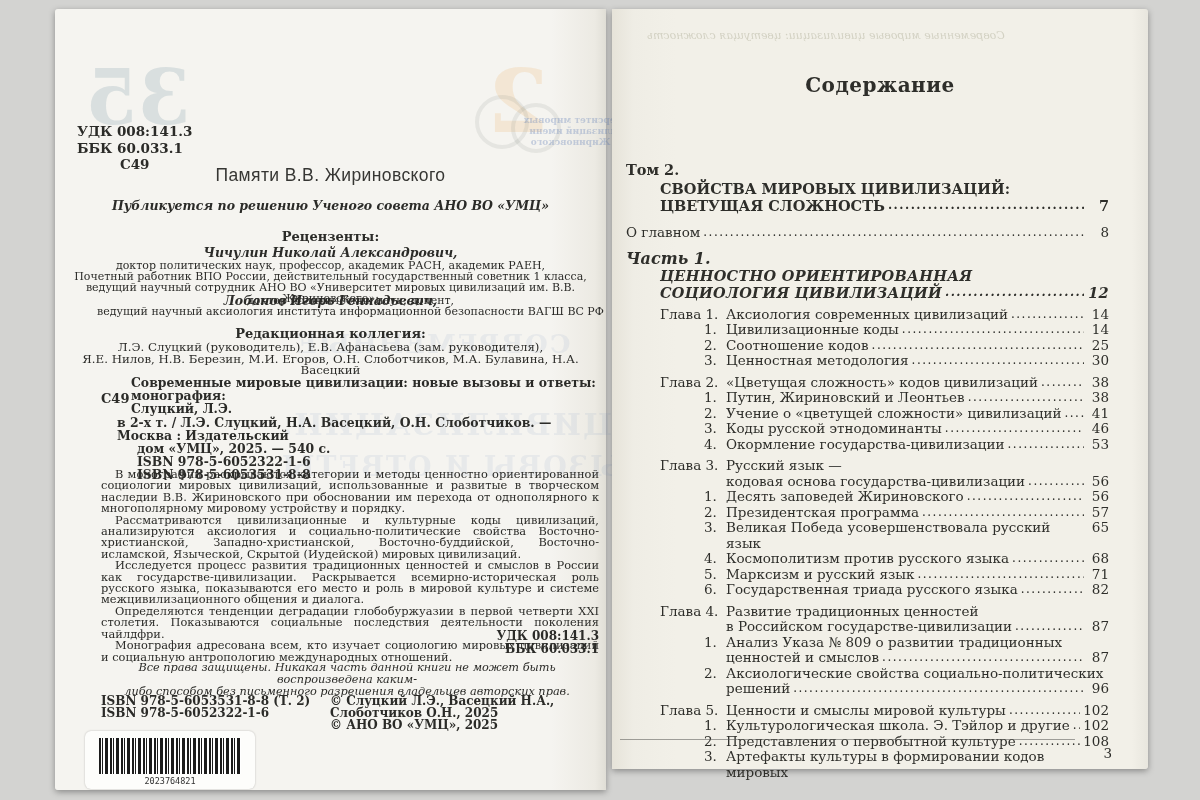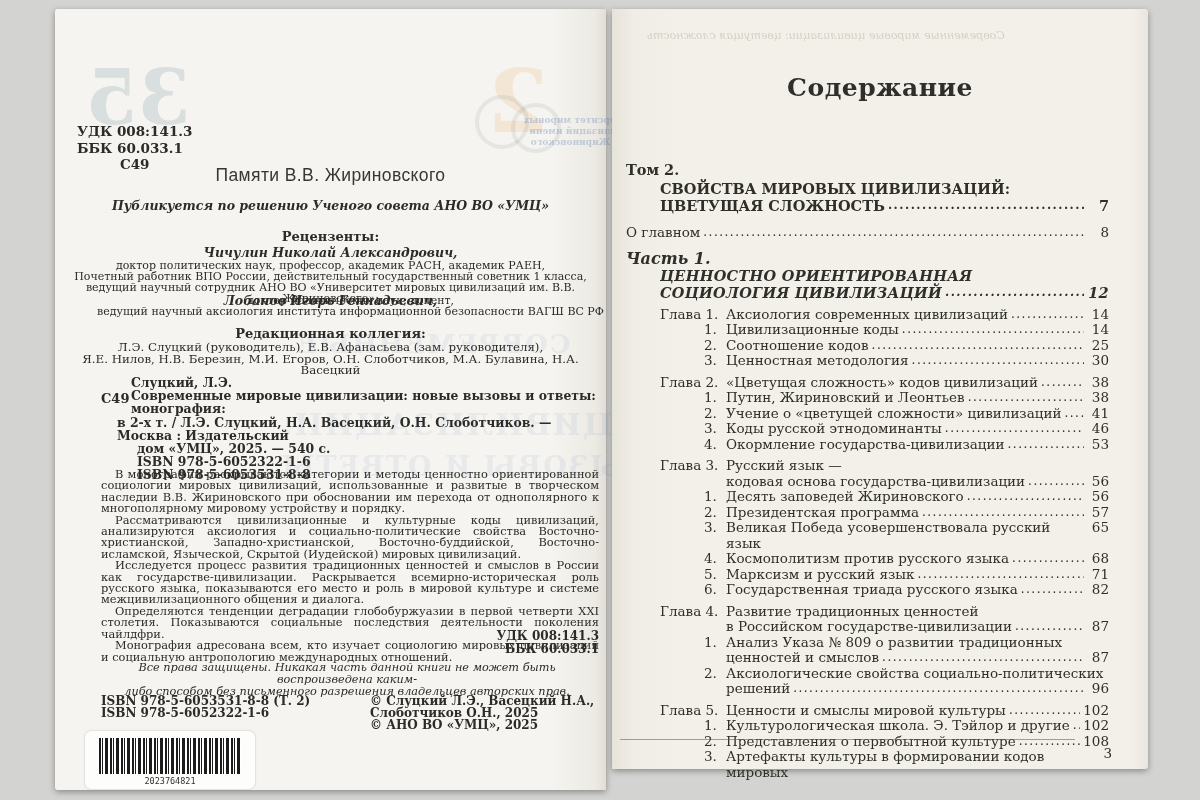--- a/index.html
+++ b/index.html
@@ -51,30 +51,30 @@
            color:rgba(96,132,196,0.80); letter-spacing:1px; font-weight:bold; }
   .cat-code { left:46px; top:382px; font-weight:bold; font-size:13px; }
   .catalog { left:62px; top:367px; width:486px; font-weight:bold; font-size:12.4px; line-height:13.2px; }
   .catalog .in14 { padding-left:14px; }
   .catalog .in20 { padding-left:20px; }
   .abstract { left:46px; top:460px; width:498px; font-size:11.4px; line-height:11.4px; text-align:justify; }
   .abstract p { text-indent:14px; }
   .udk-bottom { left:46px; top:621px; width:498px; text-align:right; font-weight:bold; font-size:12px; line-height:12.5px; }
   .rights { left:38px; top:653px; width:508px; text-align:center; font-style:italic; font-size:11.3px; line-height:12px; }
   .isbn-block { left:46px; top:687px; font-weight:bold; font-size:12px; line-height:11.8px; }
-  .copy-block { left:275px; top:687px; font-weight:600; font-size:12px; line-height:11.8px;margin-left:40px; }
+  .copy-block { left:275px; top:687px; font-weight:600; font-size:12px; line-height:11.8px; }
   .barcode { left:30px; top:722px; width:170px; height:58px; background:#fdfdfb; border-radius:6px;
              box-shadow:0 0 2px rgba(0,0,0,0.25); }
   .stripes { position:absolute; left:14px; right:14px; top:7px; height:36px;
     background:repeating-linear-gradient(90deg,#1c1c1c 0,#1c1c1c 2px,#fff 2px,#fff 3px,#1c1c1c 3px,#1c1c1c 4px,#fff 4px,#fff 6px,#1c1c1c 6px,#1c1c1c 9px,#fff 9px,#fff 11px); }
   .bc-num { position:absolute; bottom:3px; width:100%; text-align:center;
             font-family:"DejaVu Sans Mono", monospace; font-size:8.5px; color:#333; }
 
   
-  .toc-title { top:64px; font-size:25px; font-weight:bold; letter-spacing:0.5px; color:#2e2e2a; }
+  .toc-title { top:64px; font-size:20px; font-weight:bold; letter-spacing:0.5px; color:#2e2e2a; }
   .toc { position:absolute; left:14px; top:143px; width:483px; font-size:13.5px; line-height:15.5px; color:#2e2e2a; }
   .toc-row { display:flex; }
   .toc-row .lbl { flex-shrink:0; }
   .toc-row .body { flex:1; min-width:0; }
   .lineflex { display:flex; align-items:flex-start; }
   .dots { flex:1; overflow:hidden; white-space:nowrap; letter-spacing:1.5px; margin:0 3px; font-size:12px; }
   .pg { text-align:right; min-width:22px; flex-shrink:0; }
   .t-volume-label { font-weight:bold; font-size:14.5px; margin-top:10px; }
   .t-volume-title { font-weight:bold; font-size:14.5px; line-height:17px; padding-left:34px; margin-top:2px; }
   .t-plain { margin-top:11px; }
@@ -129,22 +129,22 @@
 
     <div class="abs ctr ed-head">Редакционная коллегия:</div>
     <div class="abs ctr ed-lines">
       <div>Л.Э. Слуцкий (руководитель), Е.В. Афанасьева (зам. руководителя),</div>
       <div>Я.Е. Нилов, Н.В. Березин, М.И. Егоров, О.Н. Слоботчиков, М.А. Булавина, Н.А. Васецкий</div>
     </div>
 
 
     <div class="abs cat-code">С49</div>
     <div class="abs catalog">
+      <div class="in14">Современные мировые цивилизации:  новые вызовы и ответы: монография:</div>
       <div class="in14">Слуцкий, Л.Э.</div>
-      <div class="in14">Современные мировые цивилизации:  новые вызовы и ответы: монография:</div>
       <div>в 2-х т. / Л.Э. Слуцкий, Н.А. Васецкий, О.Н. Слоботчиков. — Москва : Издательский</div>
       <div class="in20">дом «УМЦ», 2025. — 540 с.</div>
       <div class="in20">ISBN 978-5-6052322-1-6</div>
       <div class="in20">ISBN 978-5-6053531-8-8</div>
     </div>
 
     <div class="abs abstract">
       <p>В монографии раскрываются категории и методы ценностно ориентированной социологии мировых цивилизаций, использованные и развитые в творческом наследии В.В. Жириновского при обосновании им перехода от однополярного к многополярному мировому устройству и порядку.</p>
       <p>Рассматриваются цивилизационные и культурные коды цивилизаций, анализируются аксиология и социально-политические свойства Восточно-христианской, Западно-христианской, Восточно-буддийской, Восточно-исламской, Языческой, Скрытой (Иудейской) мировых цивилизаций.</p>
       <p>Исследуется процесс развития традиционных ценностей и смыслов в России как государстве-цивилизации. Раскрывается всемирно-историческая роль русского языка, показываются его место и роль в мировой культуре и системе межцивилизационного общения и диалога.</p>

